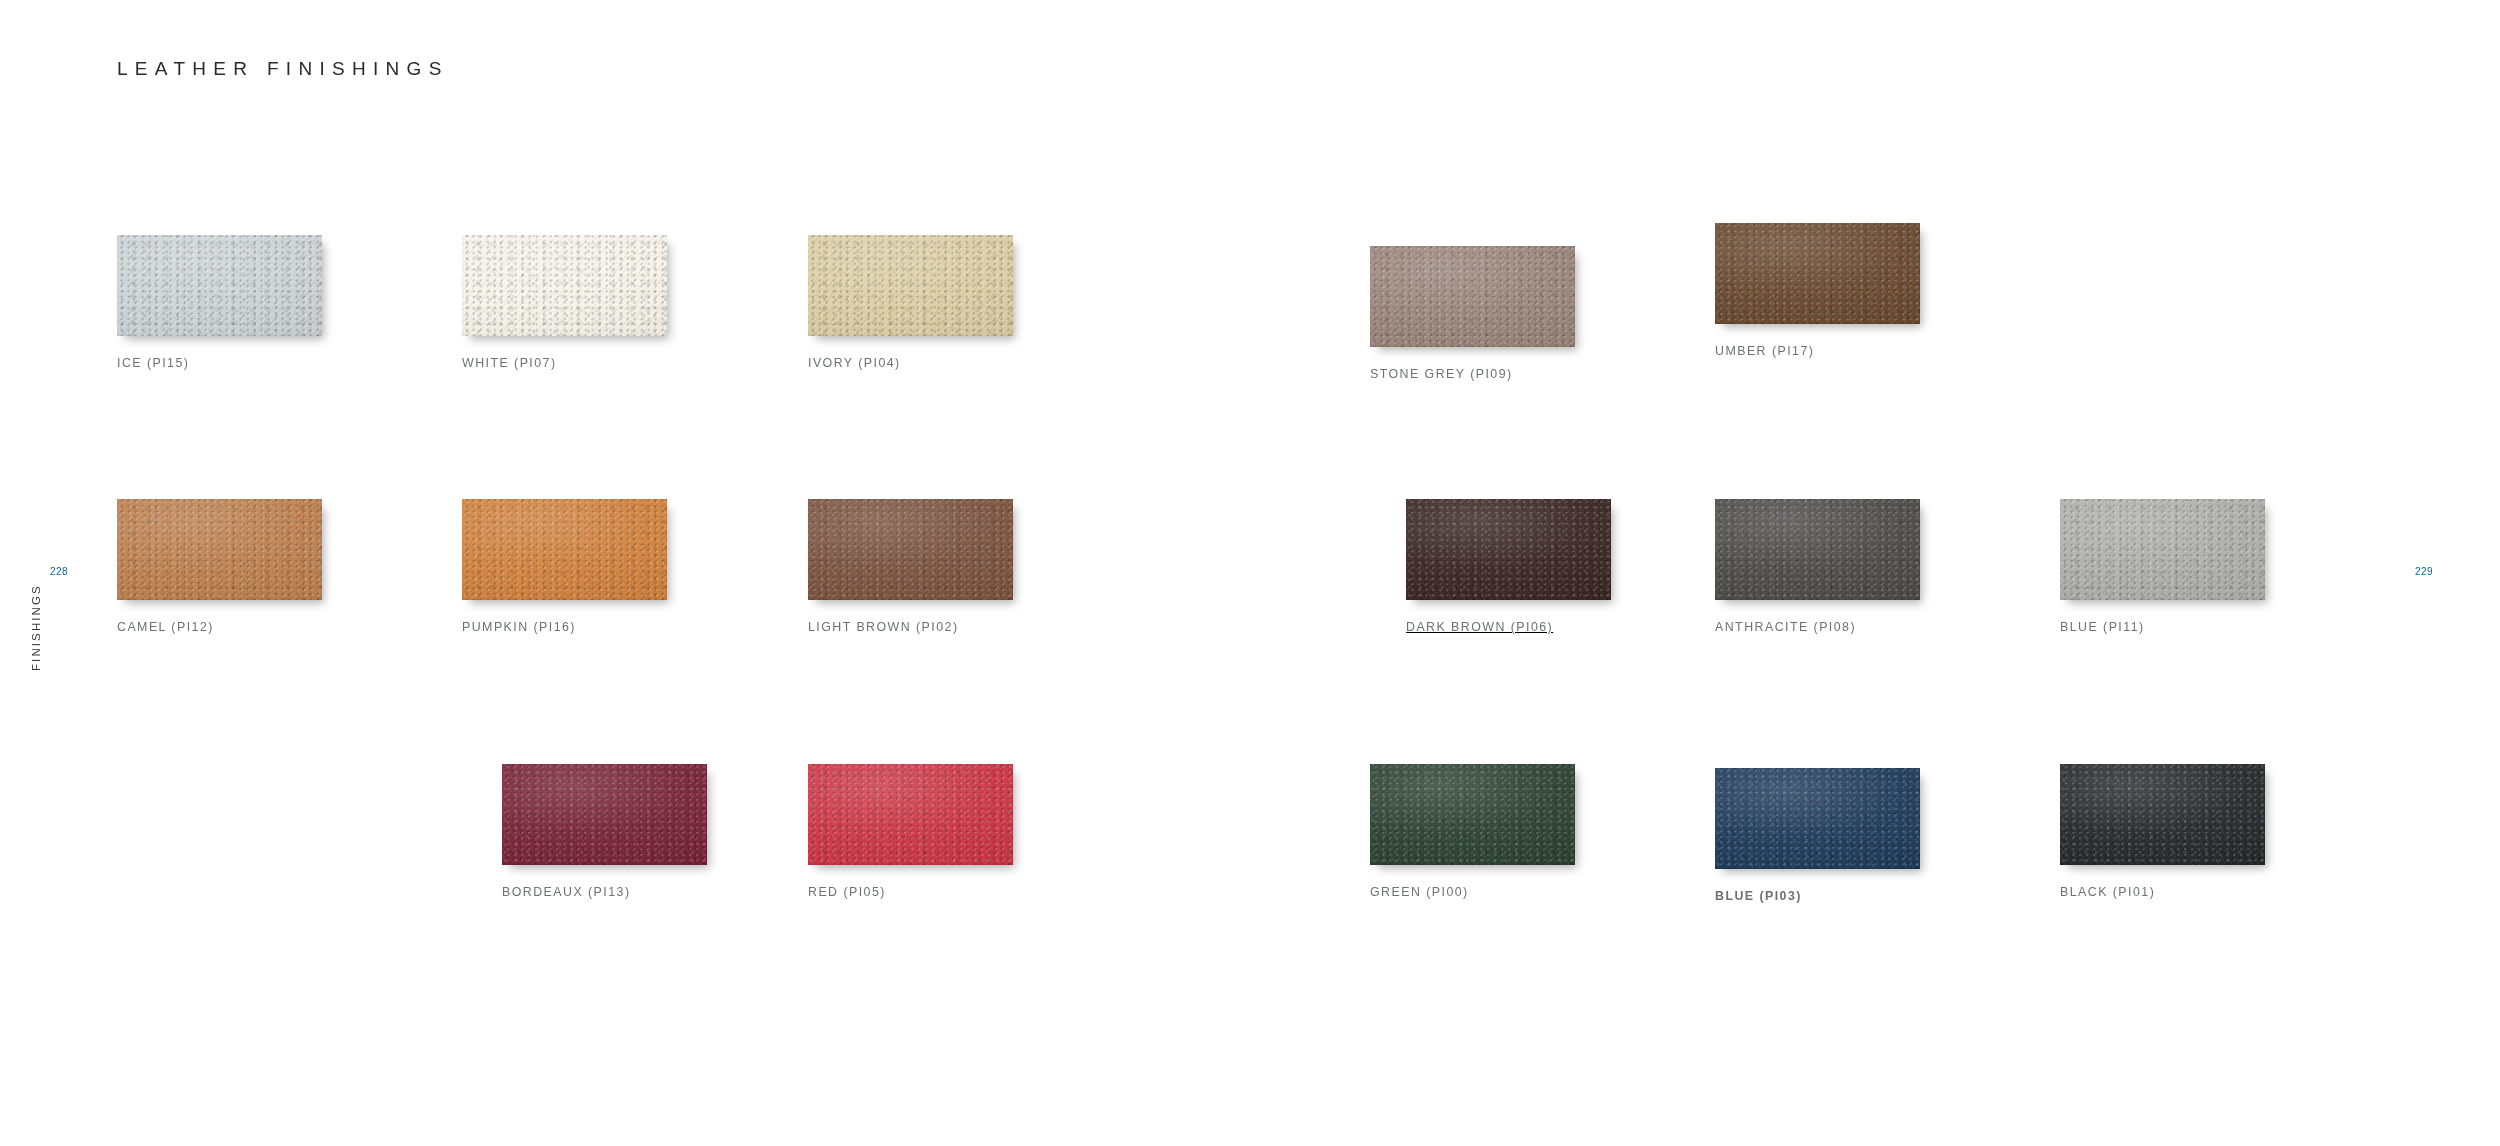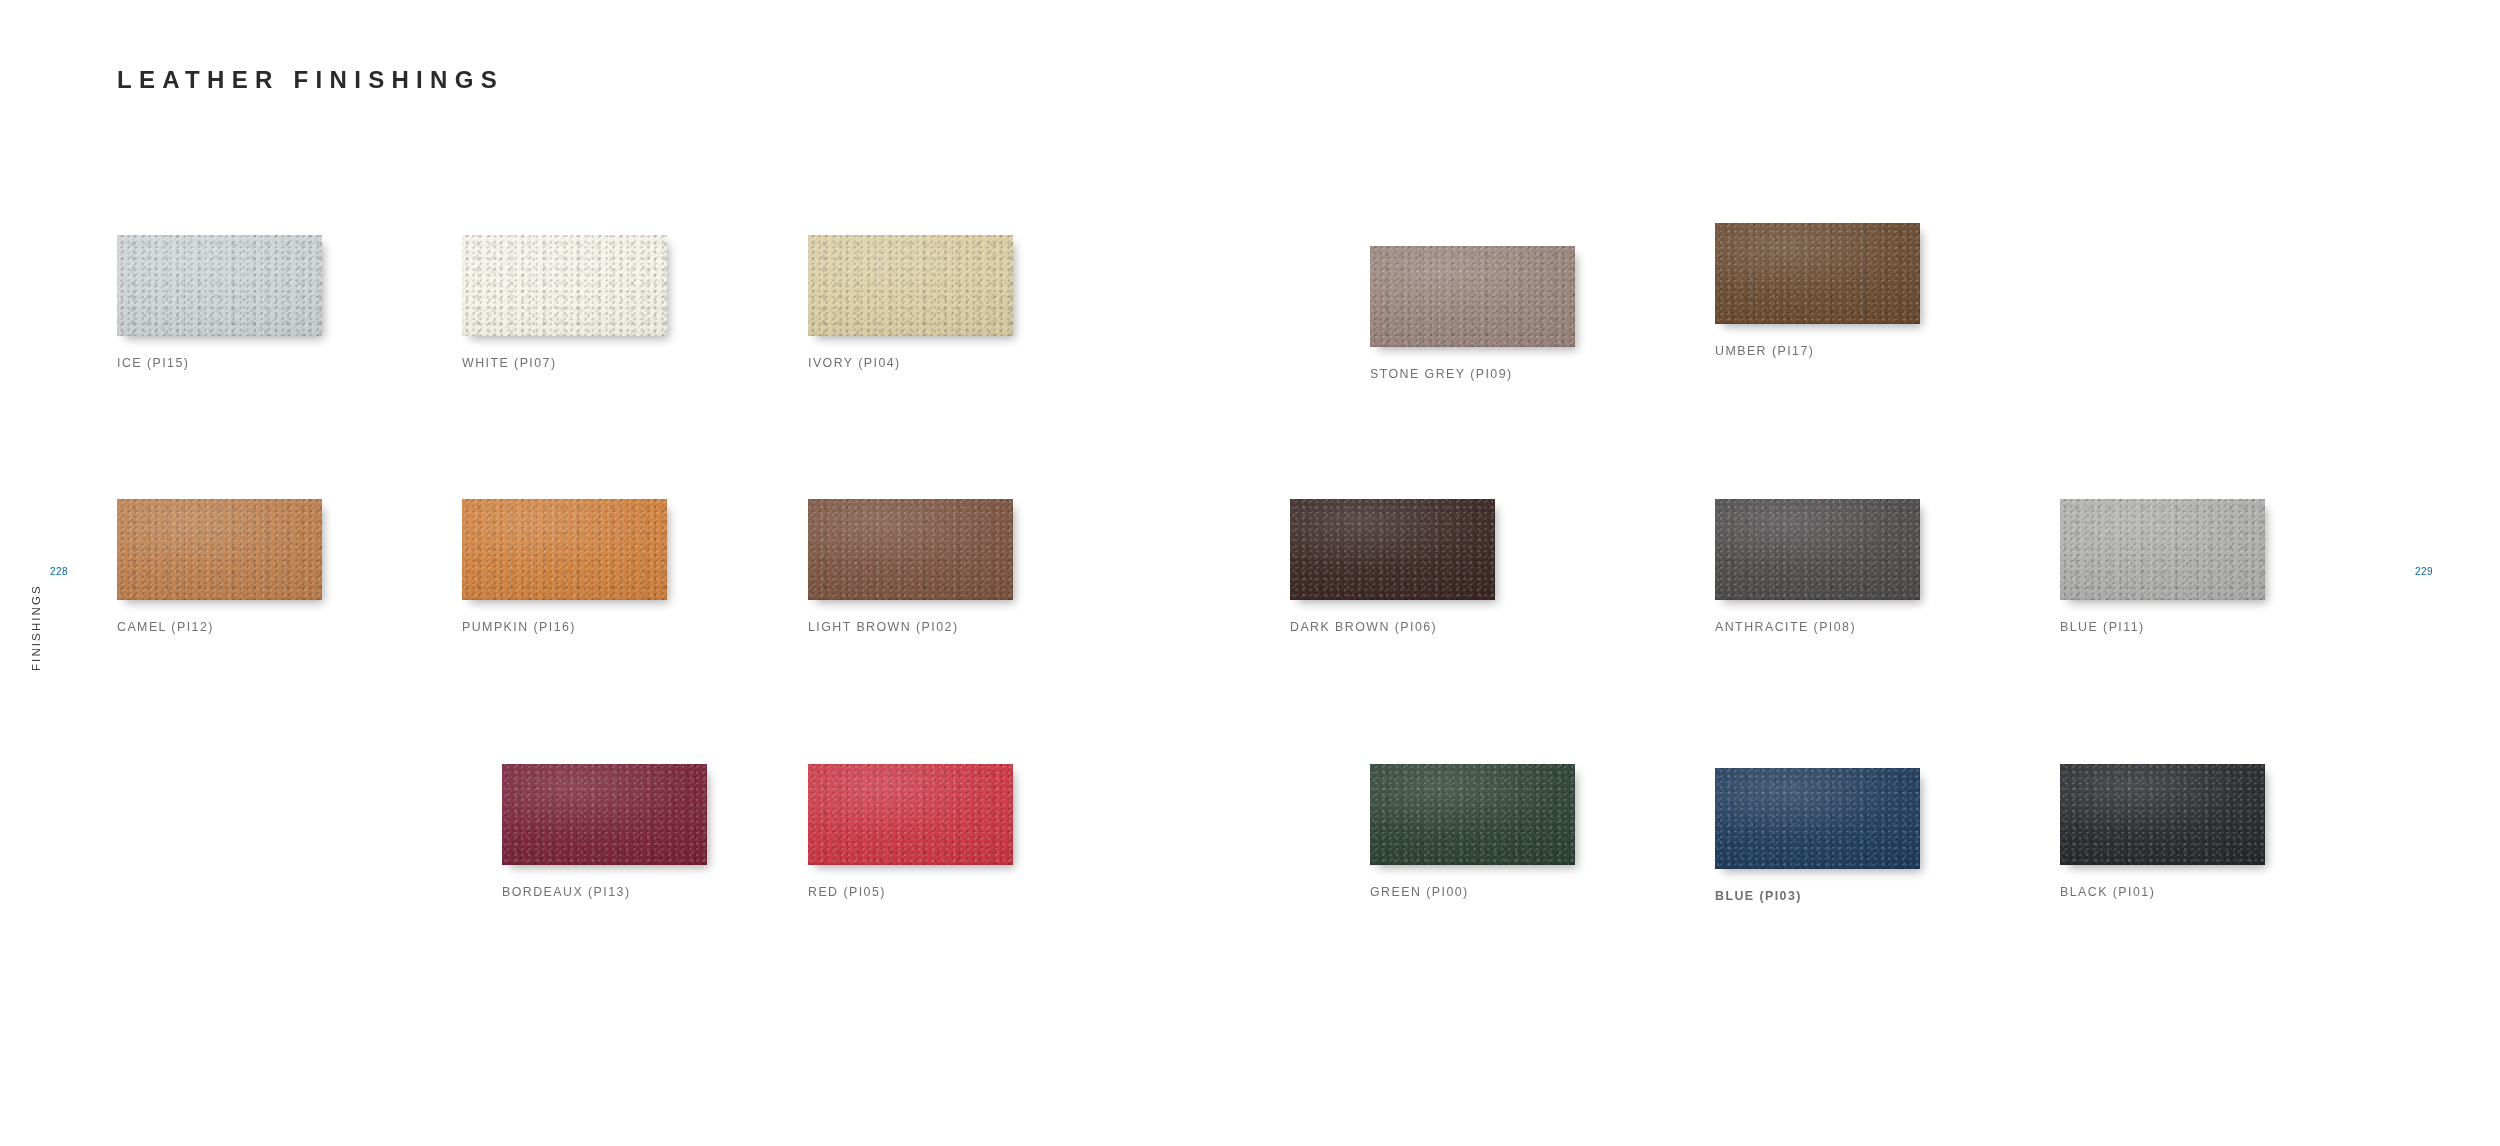--- a/index.html
+++ b/index.html
@@ -21,26 +21,25 @@
     background: #ffffff;
   }
   .page-left  { left: 0;      width: 1290px; }
   .page-right { left: 1290px; width: 1210px; }
 
   
   .section-title {
     position: absolute;
     left: 117px;
     top: 58px;
-    font-size: 24px;
+    font-size: 19px;
     letter-spacing: 7.3px;
     color: #2a2a2a;
-    font-weight: 700;
+    font-weight: 400;
     white-space: nowrap;
-    margin-top: 8px;
   }
 
   
   .folio {
     position: absolute;
     font-size: 10px;
     color: #0369a1;
     letter-spacing: 0.4px;
     text-align: center;
   }
@@ -204,21 +203,21 @@
       <div class="swatch-label">STONE GREY (PI09)</div>
     </div>
     <div class="swatch-cell" style="left: 1715px; top: 223px;">
       <div class="swatch" style="background: rgb(107, 74, 47);">
         <div class="grain"></div>
         <div class="grain2"></div>
         <div class="sheen"></div>
       </div>
       <div class="swatch-label">UMBER (PI17)</div>
     </div>
-    <div class="swatch-cell" style="left: 1290px; top: 499px;">
+    <div class="swatch-cell" style="left: 1406px; top: 499px; text-decoration: underline;">
       <div class="swatch" style="background: rgb(58, 38, 34);">
         <div class="grain"></div>
         <div class="grain2"></div>
         <div class="sheen"></div>
       </div>
       <div class="swatch-label">DARK BROWN (PI06)</div>
     </div>
     <div class="swatch-cell" style="left: 1715px; top: 499px;">
       <div class="swatch" style="background: rgb(77, 74, 74);">
         <div class="grain"></div>

